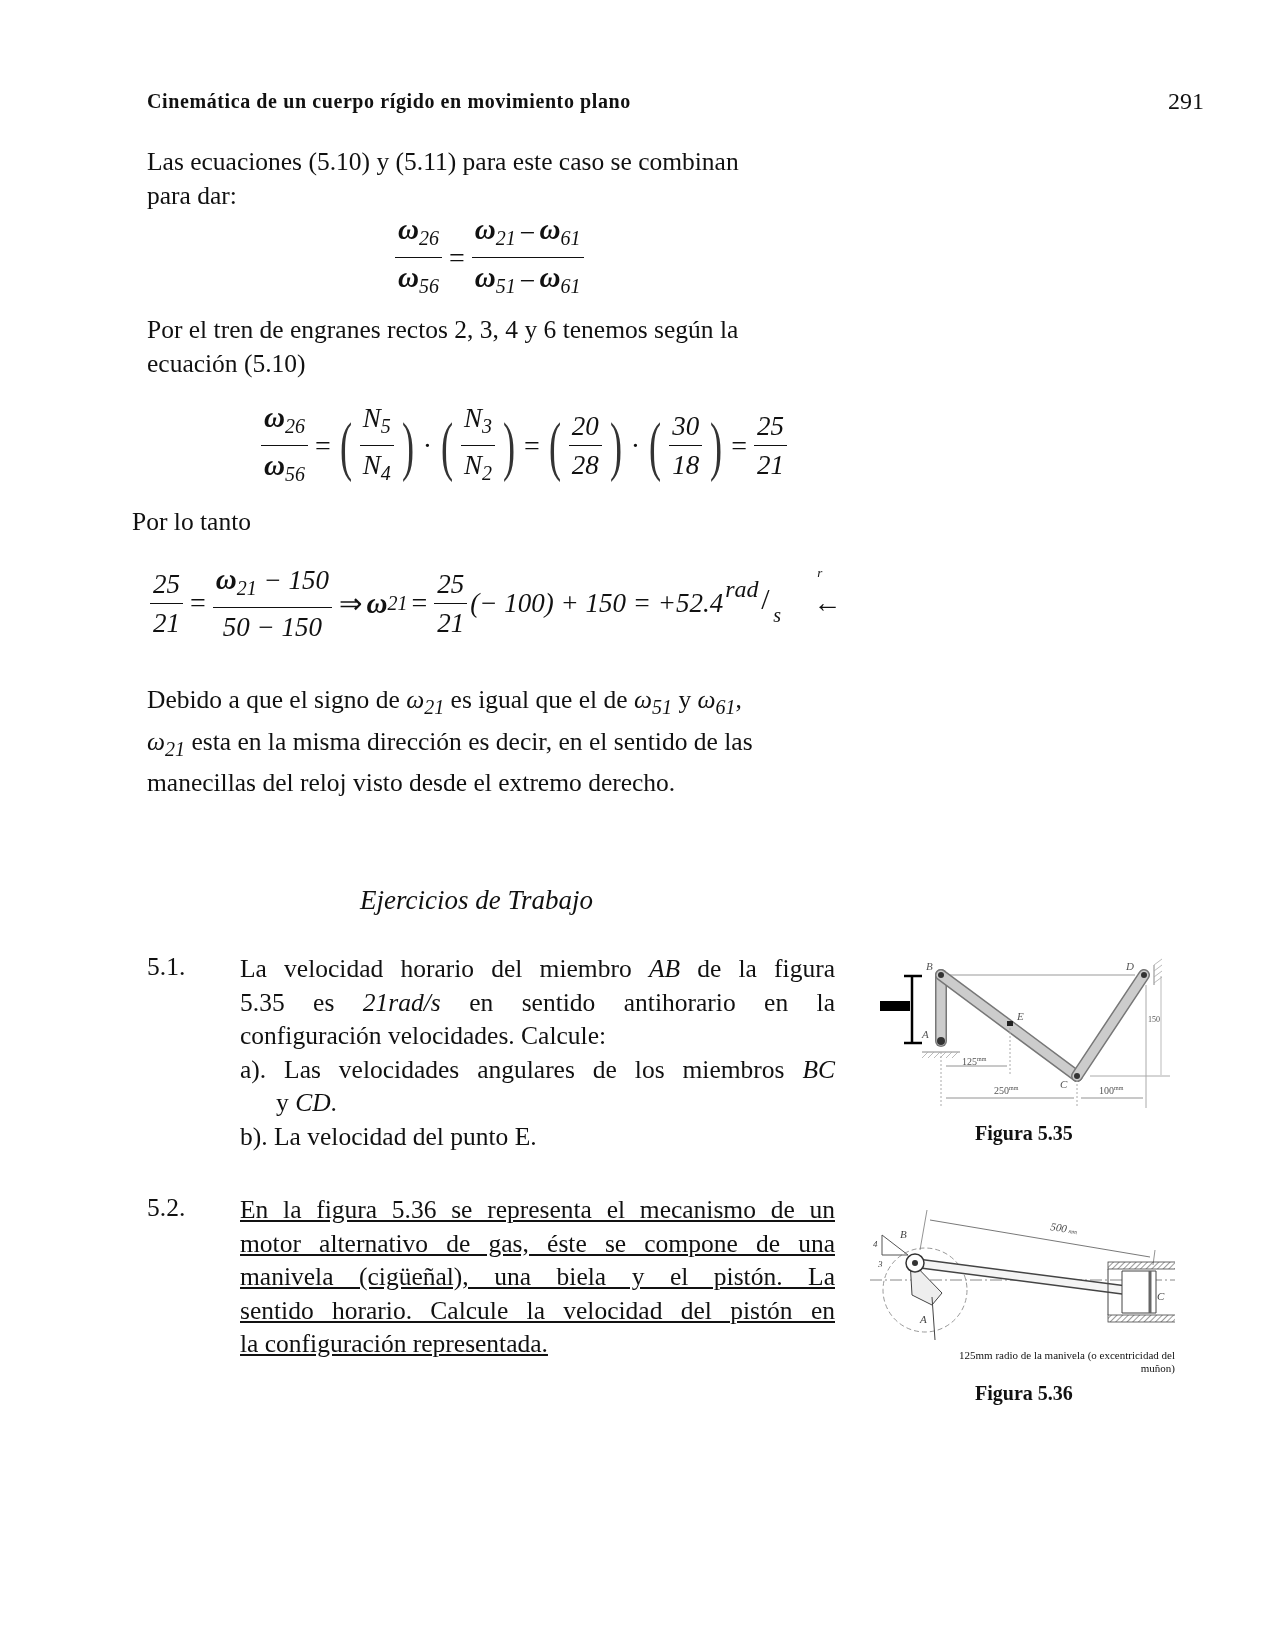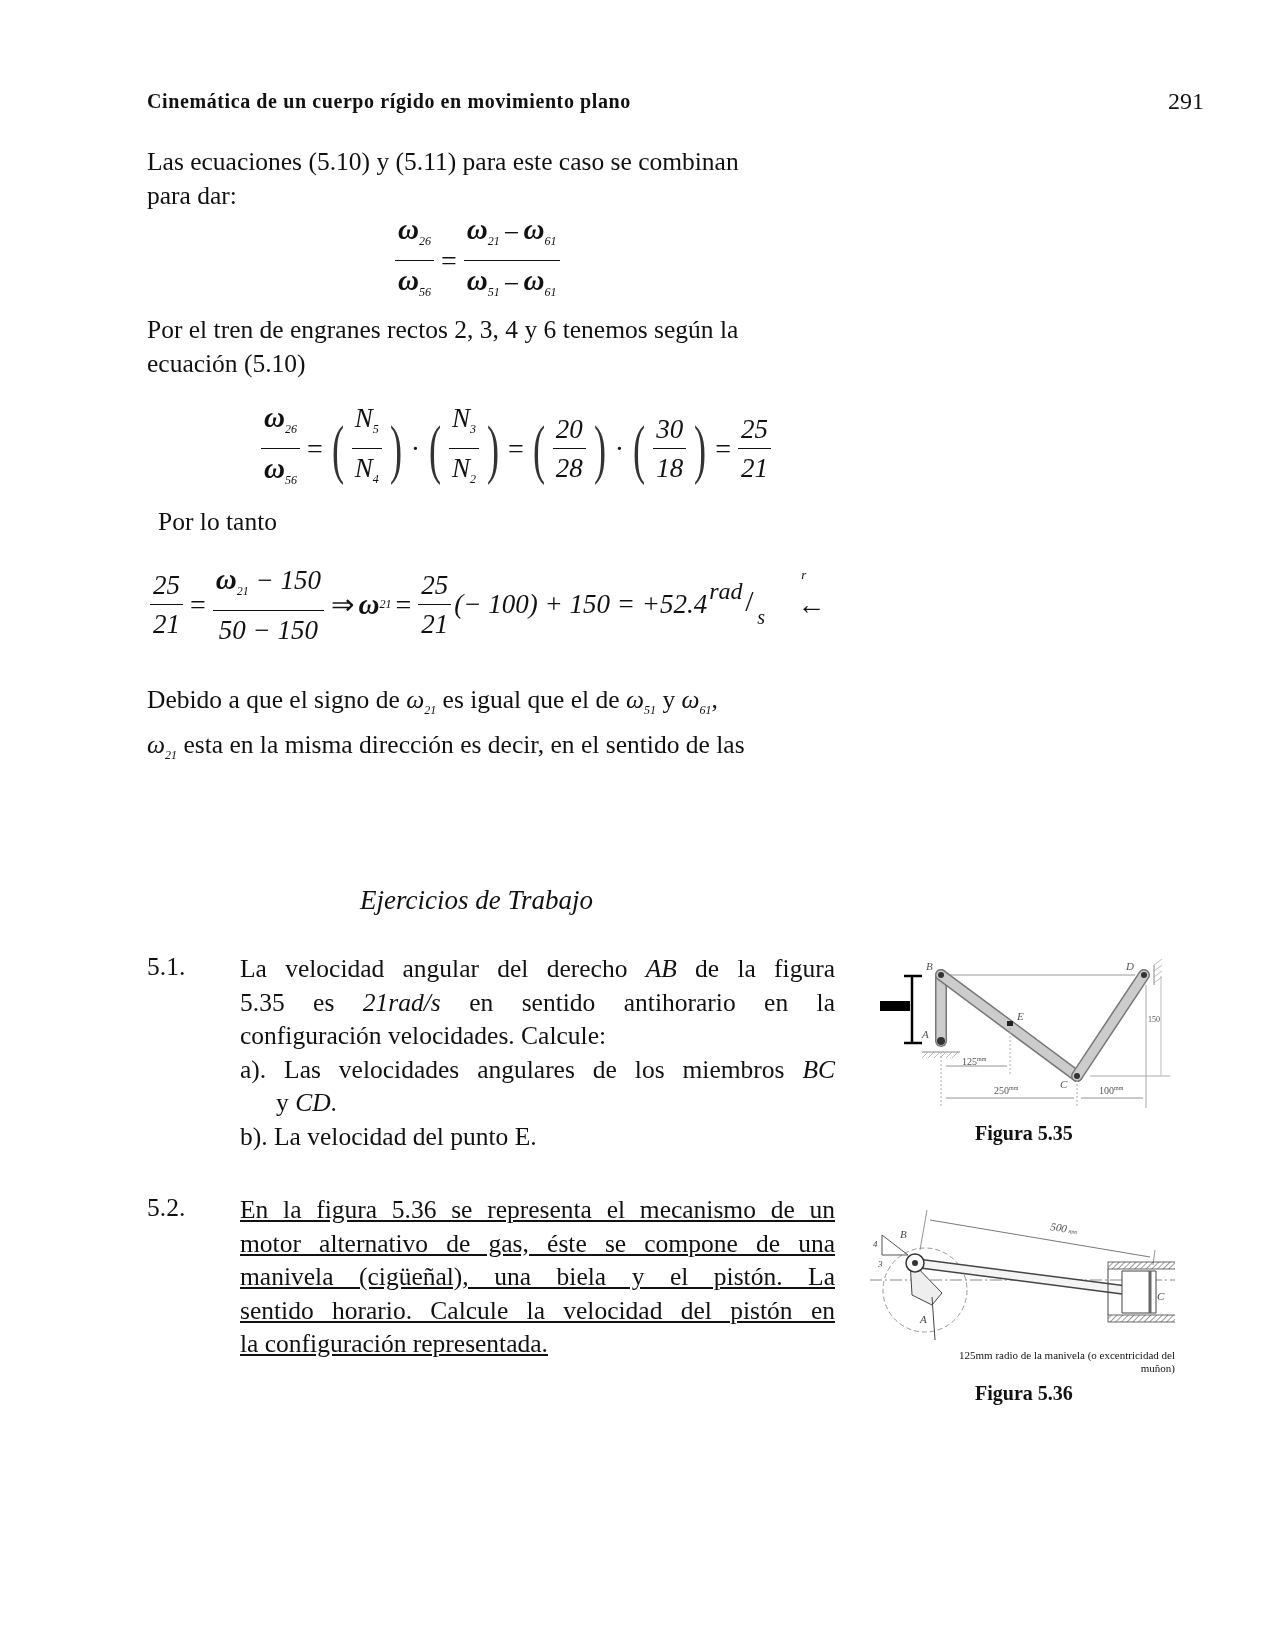--- a/index.html
+++ b/index.html
@@ -8,21 +8,21 @@
   .abs { position:absolute; }
   .header-title { left:147px; top:90px; font-size:20px; font-weight:bold; letter-spacing:0.6px; }
   .page-num { left:1168px; top:88px; font-size:24px; }
   .para { font-size:25.5px; line-height:33.5px; }
   .i { font-style:italic; }
   .math { font-family:"Liberation Serif", serif; font-style:italic; font-size:27px; }
   .frac { display:inline-flex; flex-direction:column; align-items:center; vertical-align:middle; margin:0 3px; }
   .frac .num { padding:0 3px 2px 3px; border-bottom:1.6px solid #111; line-height:34px; }
   .frac .den { padding:2px 3px 0 3px; line-height:34px; }
   .om { font-weight:bold; font-size:29px; }
-  sub { font-size:12px; font-style:italic; }
+  sub { font-size:20px; font-style:italic; }
   .op { font-style:normal; margin:0 4px; font-size:28px; vertical-align:middle; }
   .paren { font-style:normal; font-weight:100; font-size:66px; vertical-align:middle; transform:scaleX(0.55); display:inline-block; line-height:1; color:#333;}
   .row { display:flex; align-items:center; white-space:nowrap; }
   .ex-num { left:147px; font-size:25.5px; }
   .ex-body { left:240px; width:595px; font-size:25.5px; line-height:33.5px; text-align:justify; }
   .section-title { left:360px; top:885px; font-size:27px; font-style:italic; }
   .fig-caption { font-size:20px; font-weight:bold; }
   .small-cap { font-size:11px; text-align:right; line-height:13px; }
 </style>
 </head>
@@ -86,21 +86,21 @@
       <span class="den">18</span>
     </span>
     <span class="paren">)</span>
   <span class="op">=</span>
   <span class="frac">
       <span class="num">25</span>
       <span class="den">21</span>
     </span>
 </div>
 
-<div class="abs para" style="left:158px; top:505px;">Por lo tanto</div>
+<div class="abs para" style="left:132px; top:505px;">Por lo tanto</div>
 
 <div class="abs math row" style="left:147px; top:562px;">
   <span class="frac">
       <span class="num">25</span>
       <span class="den">21</span>
     </span>
   <span class="op">=</span>
   <span class="frac">
       <span class="num"><span class="om">ω</span><sub>21</sub><span> − 150</span></span>
       <span class="den">50 − 150</span>
@@ -123,27 +123,28 @@
     <span style="position:absolute; left:4px; top:-22px; font-size:13px;">r</span>
     <span style="font-style:normal; font-size:28px;">←</span>
   </span>
 </div>
 
 <div class="abs para" style="left:147px; top:683px; width:690px;">
   <div style="text-align:justify;">
     <span>Debido a que el signo de </span><span class="i">ω</span><sub>21</sub><span> es igual que el de </span><span class="i">ω</span><sub>51</sub><span> y </span><span class="i">ω</span><sub>61</sub><span>,</span>
   </div>
   <div><span class="i">ω</span><sub>21</sub><span> esta en la misma dirección es decir, en el sentido de las</span></div>
+  <div>manecillas del reloj visto desde el extremo derecho.</div>
 </div>
 
 <div class="abs section-title">Ejercicios de Trabajo</div>
 
 <div class="abs ex-num" style="top:952px;">5.1.</div>
 <div class="abs ex-body" style="top:952px;">
-  <div style="text-align-last:justify;"><span>La velocidad angular del derecho </span><span class="i">AB</span><span> de la figura</span></div>
+  <div style="text-align-last:justify;"><span>La velocidad horario del miembro </span><span class="i">AB</span><span> de la figura</span></div>
   <div style="text-align-last:justify;"><span>5.35 es </span><span class="i">21rad/s</span><span> en sentido antihorario en la</span></div>
   <div>configuración velocidades. Calcule:</div>
   <div style="text-align-last:justify;"><span>a). Las velocidades angulares de los miembros </span><span class="i">BC</span></div>
   <div style="padding-left:36px;"><span>y </span><span class="i">CD</span><span>.</span></div>
   <div>b). La velocidad del punto E.</div>
 </div>
 
 <div class="abs ex-num" style="top:1193px;">5.2.</div>
 <div class="abs ex-body" style="top:1193px;text-decoration:underline;">
   <div style="text-align-last:justify;">En la figura 5.36 se representa el mecanismo de un</div>

